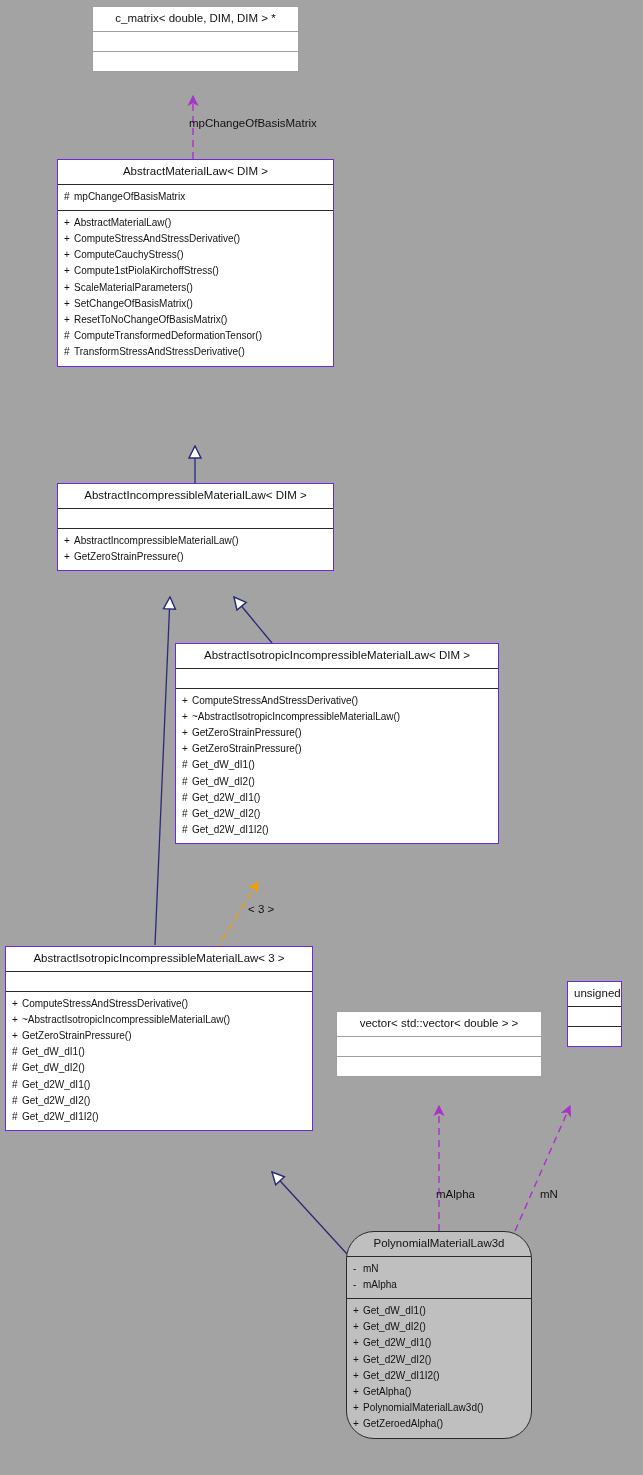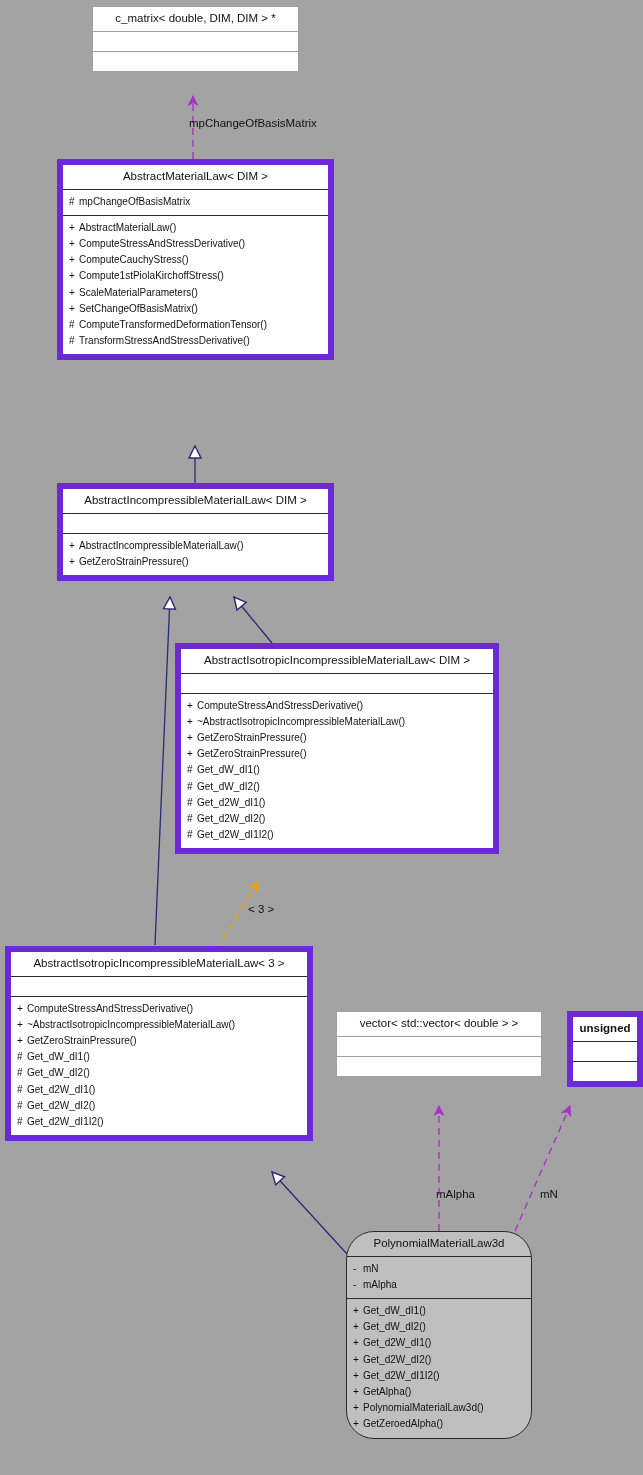--- a/index.html
+++ b/index.html
@@ -20,21 +20,21 @@
     left: 0;
     top: 0;
     width: 643px;
     height: 1475px;
     pointer-events: none;
   }
   .node {
     position: absolute;
     box-sizing: border-box;
     background: #ffffff;
-    border: 6px solid #6d28d9;
+    border: 1px solid #6d28d9;
     z-index: 3;
   }
   .node.gray-border {
     border: 1px solid #a0a0a0;
   }
   .node.filled {
     background: #bfbfbf;
     border: 1px solid #2a2a2a;
   }
   .node .title {
@@ -134,20 +134,21 @@
       </div>
     </div>
     <div class="sep"></div>
     <div class="compartment">
       <div class="row"><span class="vis">+</span><span>AbstractMaterialLaw()</span></div>
       <div class="row"><span class="vis">+</span><span>ComputeStressAndStressDerivative()</span></div>
       <div class="row"><span class="vis">+</span><span>ComputeCauchyStress()</span></div>
       <div class="row"><span class="vis">+</span><span>Compute1stPiolaKirchoffStress()</span></div>
       <div class="row"><span class="vis">+</span><span>ScaleMaterialParameters()</span></div>
       <div class="row"><span class="vis">+</span><span>SetChangeOfBasisMatrix()</span></div>
+      <div class="row"><span class="vis">+</span><span>ResetToNoChangeOfBasisMatrix()</span></div>
       <div class="row"><span class="vis">#</span><span>ComputeTransformedDeformationTensor()</span></div>
       <div class="row"><span class="vis">#</span><span>TransformStressAndStressDerivative()</span></div>
     </div>
   </div>
 
   <div class="node" style="left:57px; top:483px; width:277px;">
     <div class="title">AbstractIncompressibleMaterialLaw&lt; DIM &gt;</div>
     <div class="sep"></div>
     <div class="compartment empty"></div>
     <div class="sep"></div>
@@ -195,21 +196,21 @@
   </div>
 
   <div class="node gray-border" style="left:336px; top:1011px; width:206px;">
     <div class="title">vector&lt; std::vector&lt; double &gt; &gt;</div>
     <div class="sep"></div>
     <div class="compartment empty"></div>
     <div class="sep"></div>
     <div class="compartment empty"></div>
   </div>
 
-  <div class="node" style="left:567px; top:1011px; width:76px;font-weight:bold;">
+  <div class="node" style="left:567px; top:981px; width:55px;">
     <div class="title">unsigned</div>
     <div class="sep"></div>
     <div class="compartment empty"></div>
     <div class="sep"></div>
     <div class="compartment empty"></div>
   </div>
 
   <div class="edge-label" style="left:436px; top:1188px;">mAlpha</div>
 
   <div class="edge-label" style="left:540px; top:1188px;">mN</div>

